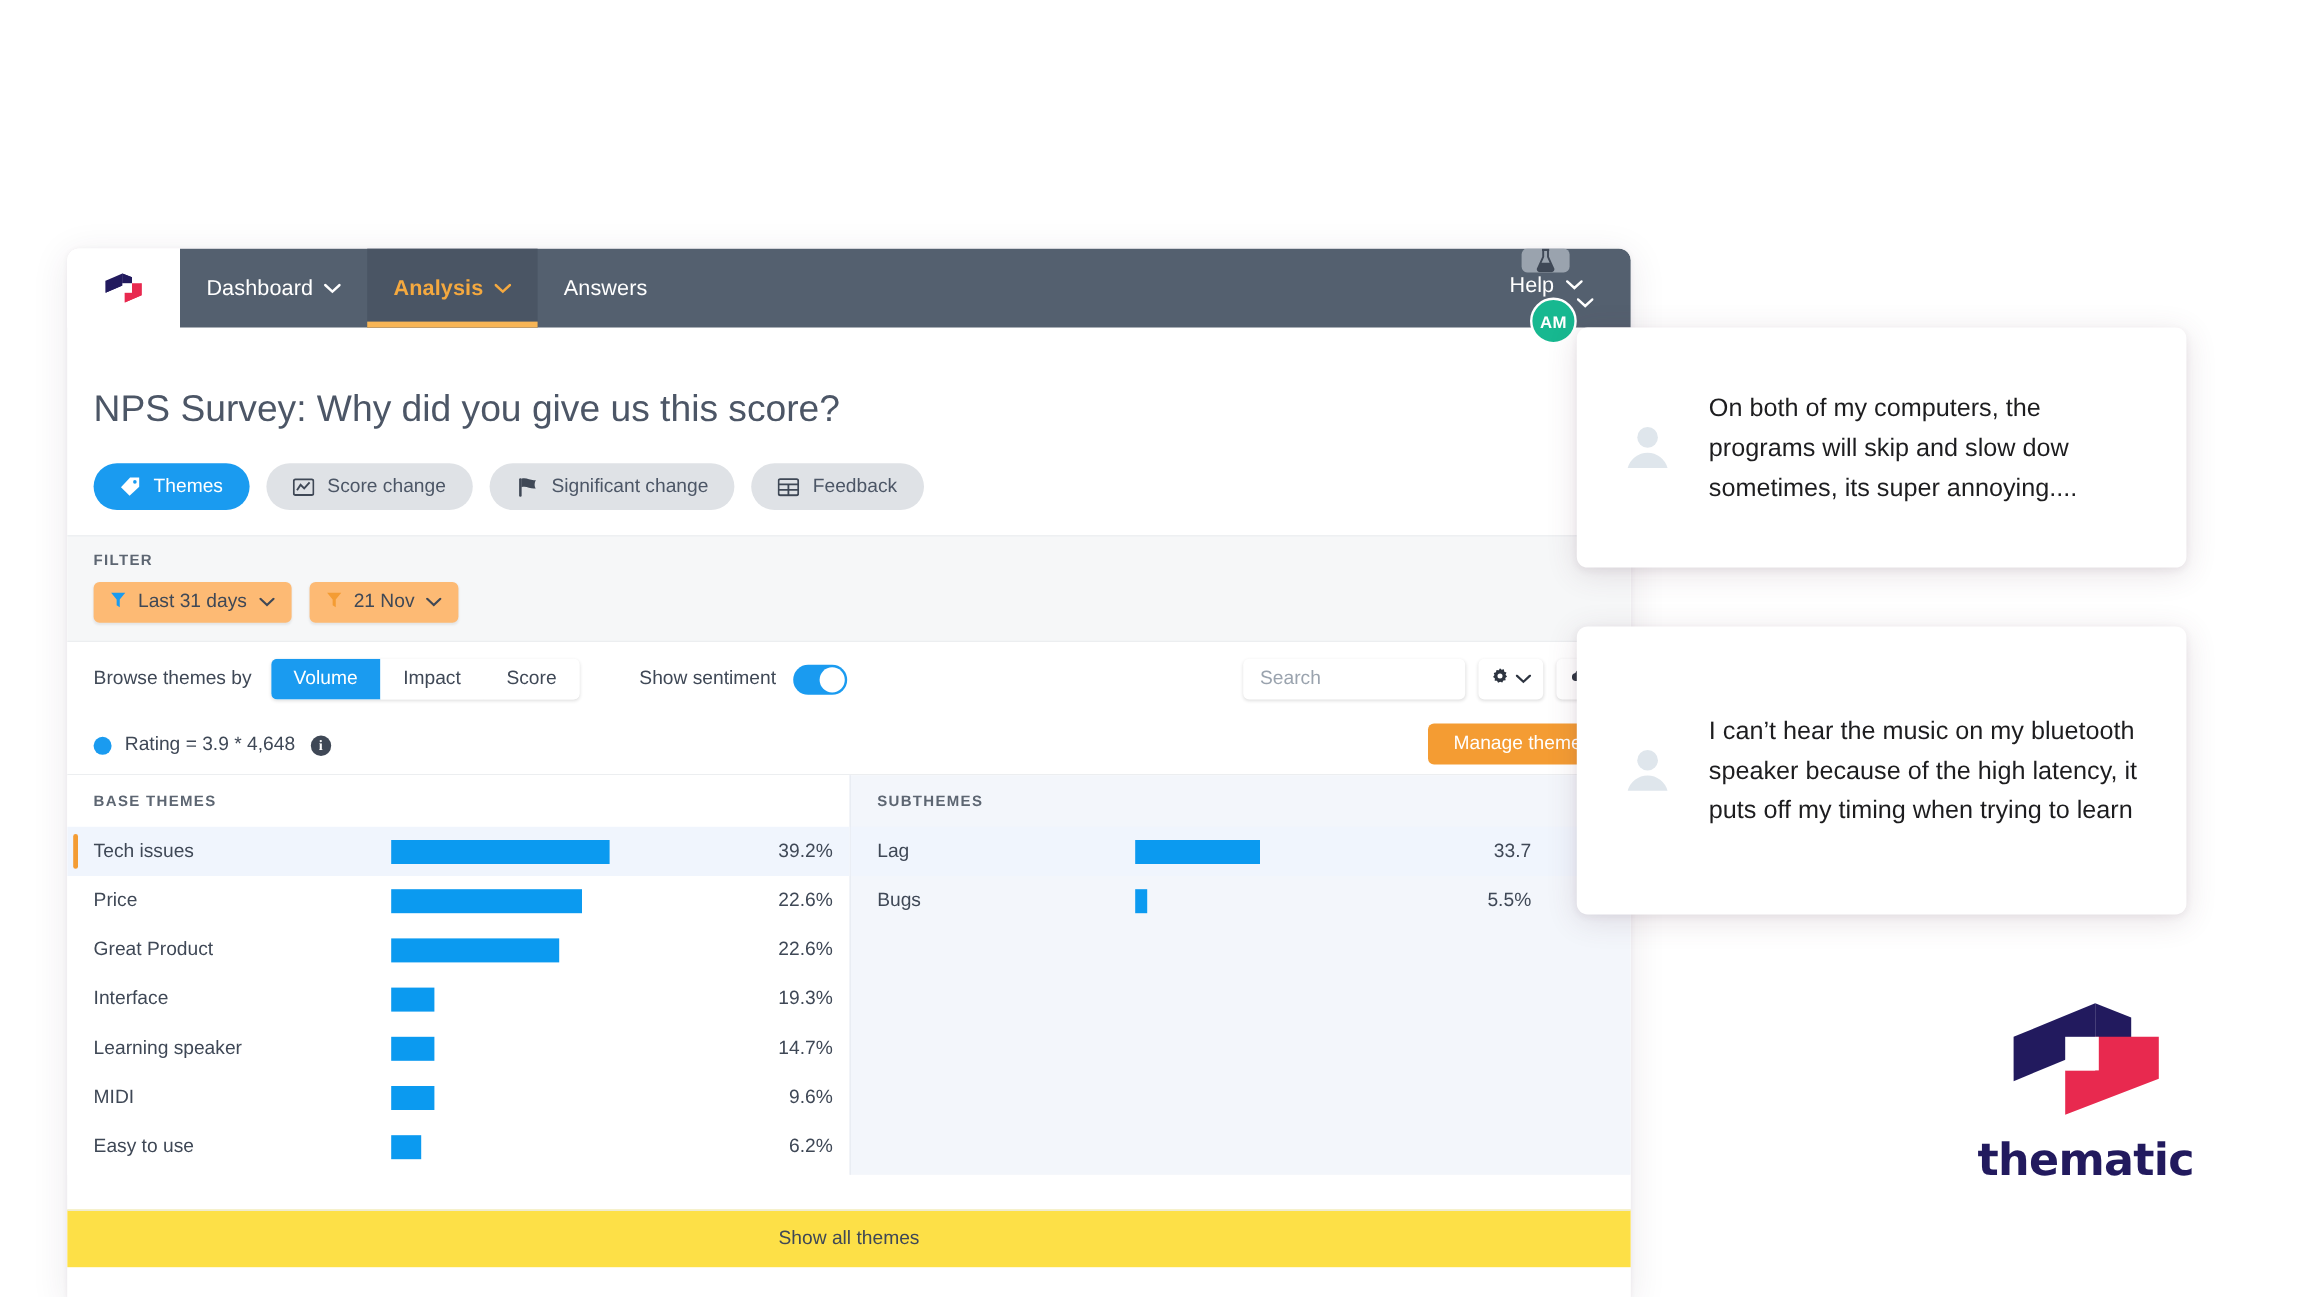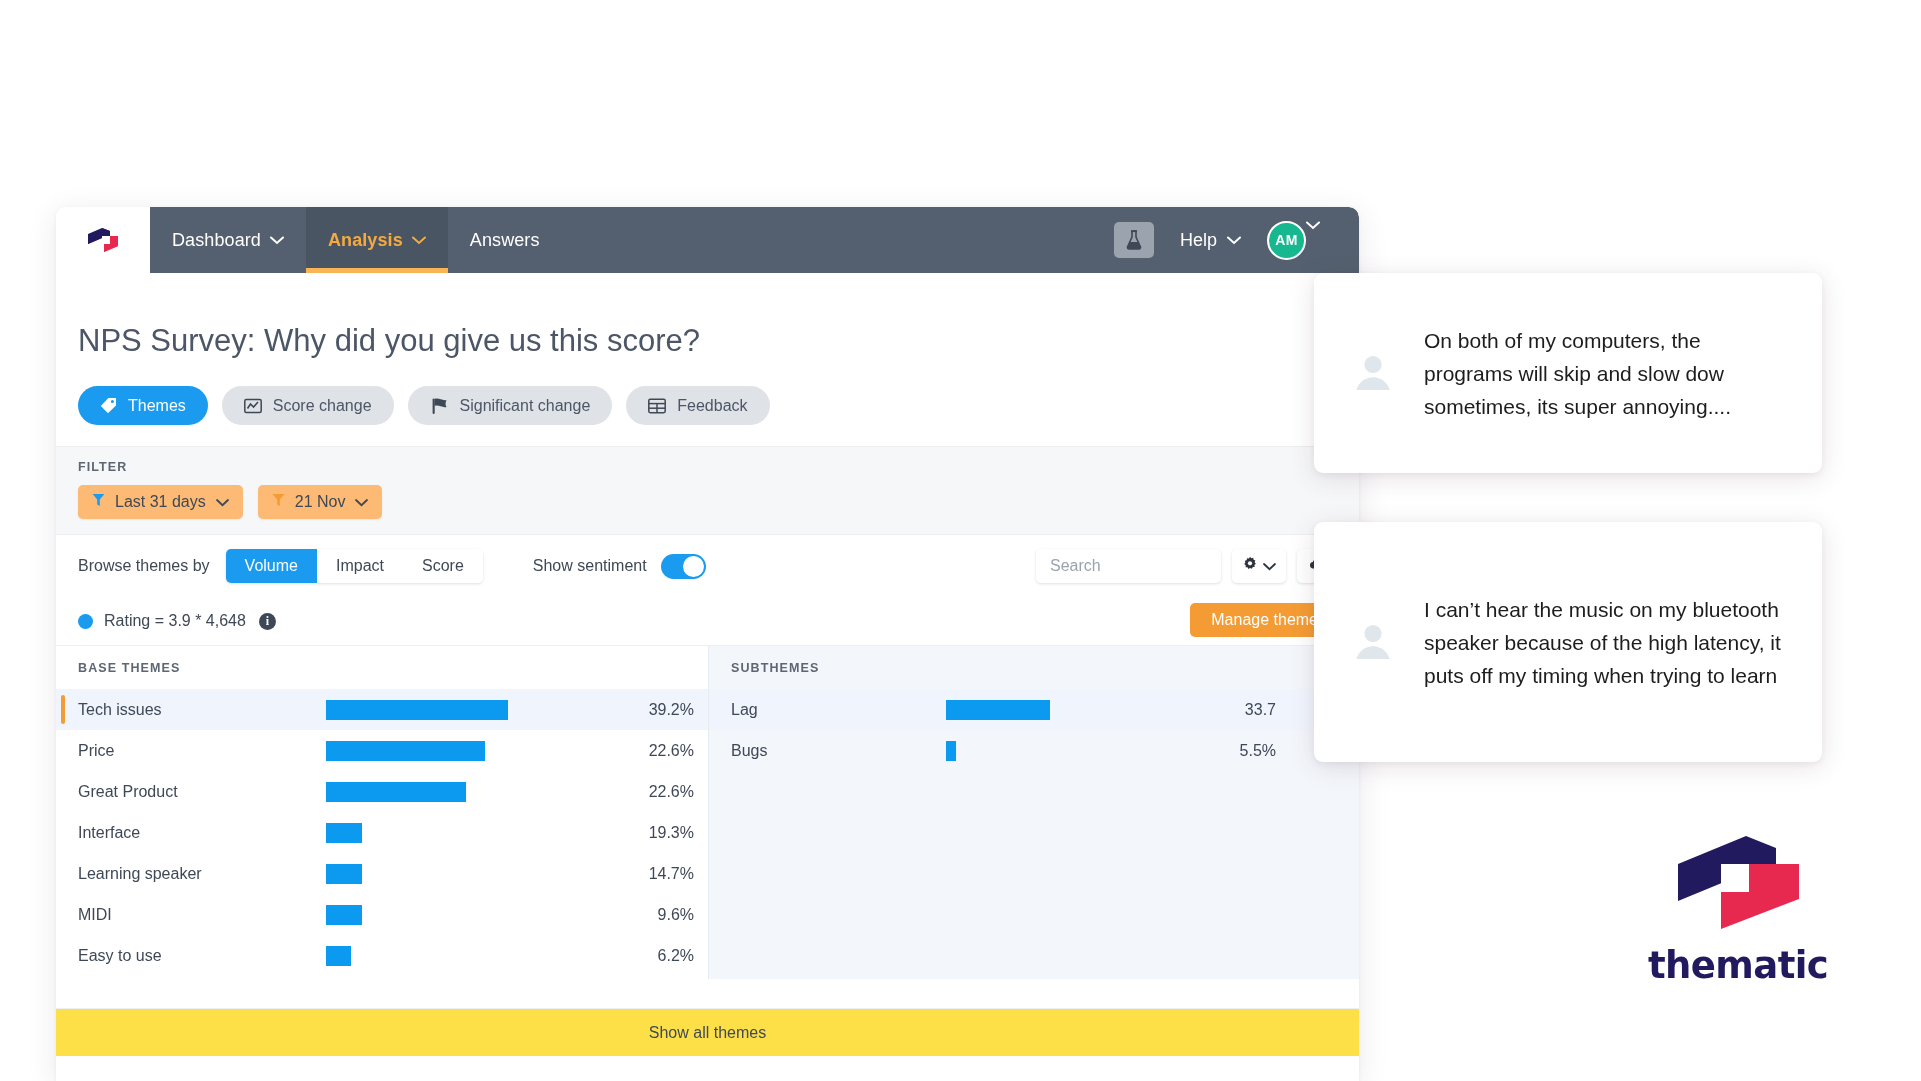--- a/index.html
+++ b/index.html
@@ -62,21 +62,22 @@
   .nav-item.active::after {
     content: "";
     position: absolute; left: 0; right: 0; bottom: 0;
     height: 5px; background: #f7b556;
   }
   .caret { display: inline-block; }
   .caret svg { display: block; }
   .nav-right {
     margin-left: auto;
     display: flex; align-items: center; gap: 0px;
-    padding-right: 39px;
+    padding-right: 14px;
+    flex-direction: column;
   }
   .beaker-btn {
     width: 40px; height: 36px;
     background: #9aa3ae;
     border-radius: 5px;
     display: flex; align-items: center; justify-content: center;
     margin-right: 26px;
     cursor: pointer;
   }
   .help-item {

